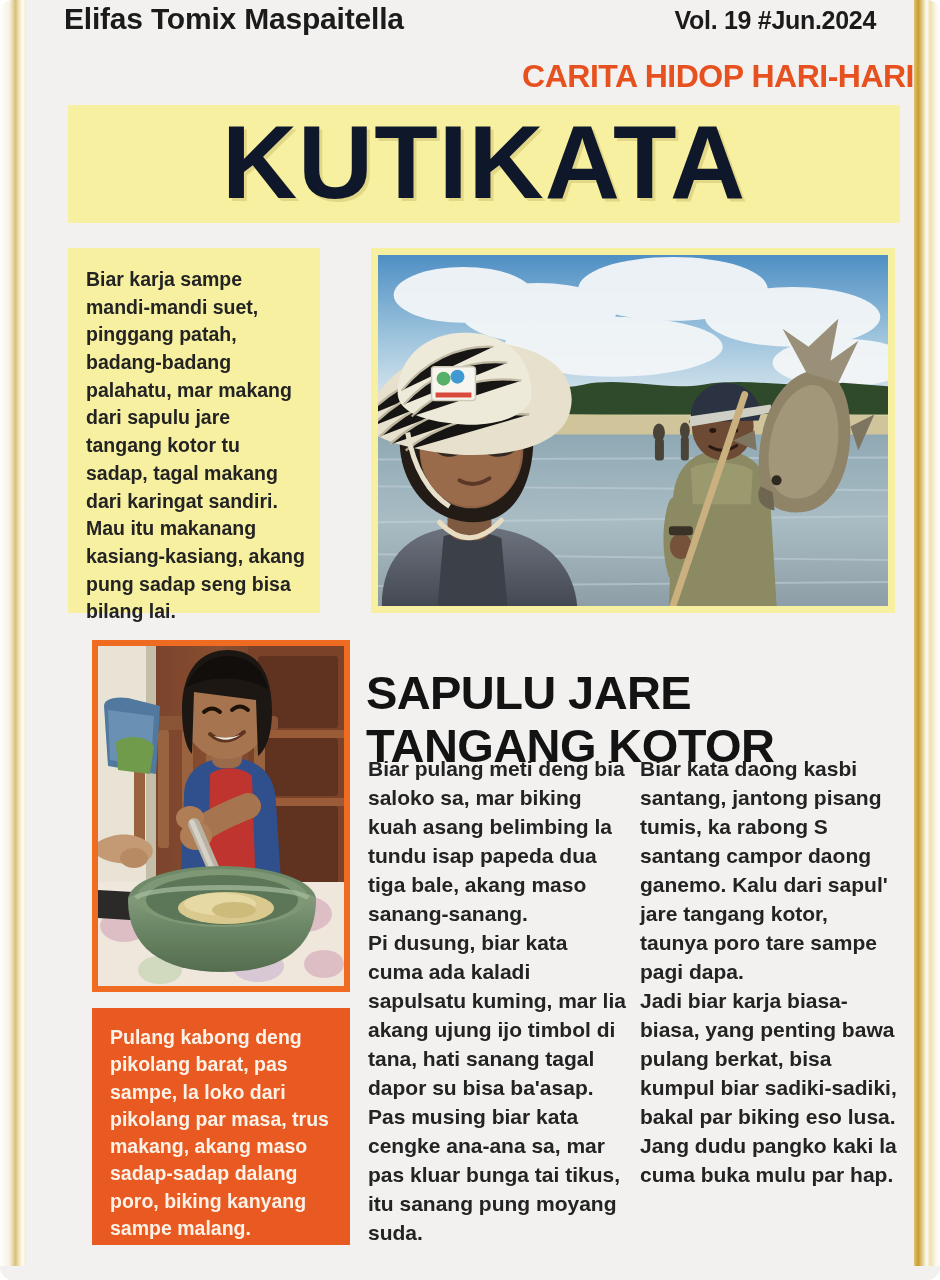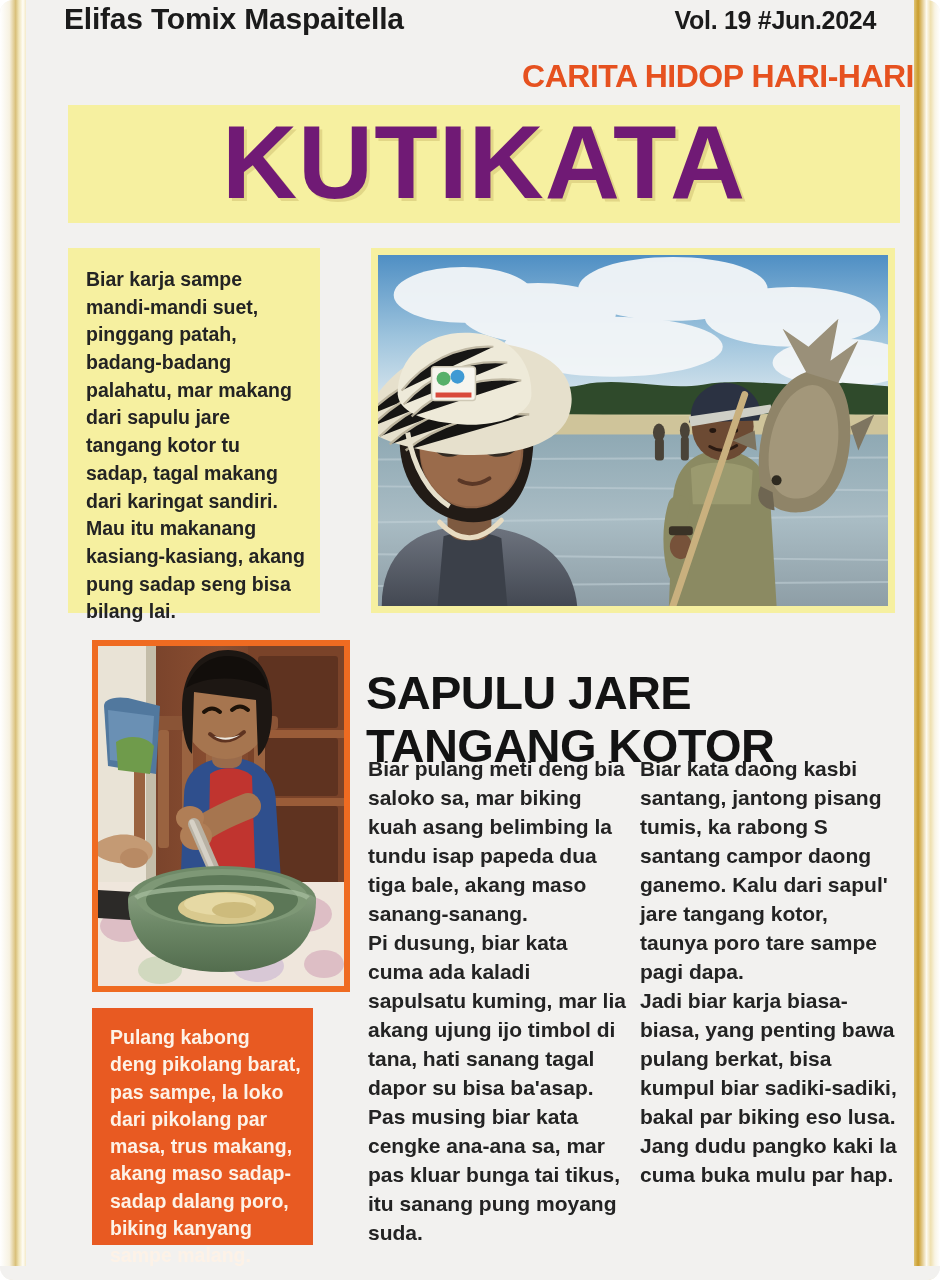--- a/index.html
+++ b/index.html
@@ -118,21 +118,21 @@
     background: #f6f0a0;
     display: flex;
     align-items: center;
     justify-content: center;
   }
   .banner-title {
     font-size: 104px;
     line-height: 1;
     font-weight: 800;
     letter-spacing: 1px;
-    color: #701a75;
+    color: #0f172a;
     text-shadow: 3px 3px 0 rgba(190,170,90,0.35);
     transform: translateY(-2px);
   }
 
   
   .lead-quote {
     position: absolute;
     left: 42px;
     top: 248px;
     width: 252px;
@@ -184,21 +184,21 @@
     border: 6px solid #ef6b21;
     overflow: hidden;
     background: #b8a898;
   }
 
   
   .callout {
     position: absolute;
     left: 66px;
     top: 1008px;
-    width: 221px;
+    width: 258px;
     height: 237px;
     background: #e85a22;
     box-sizing: border-box;
     padding: 16px 12px 10px 18px;
     color: #fdf2e7;
     font-size: 19.5px;
     line-height: 1.40;
     font-weight: 700;
   }
 

